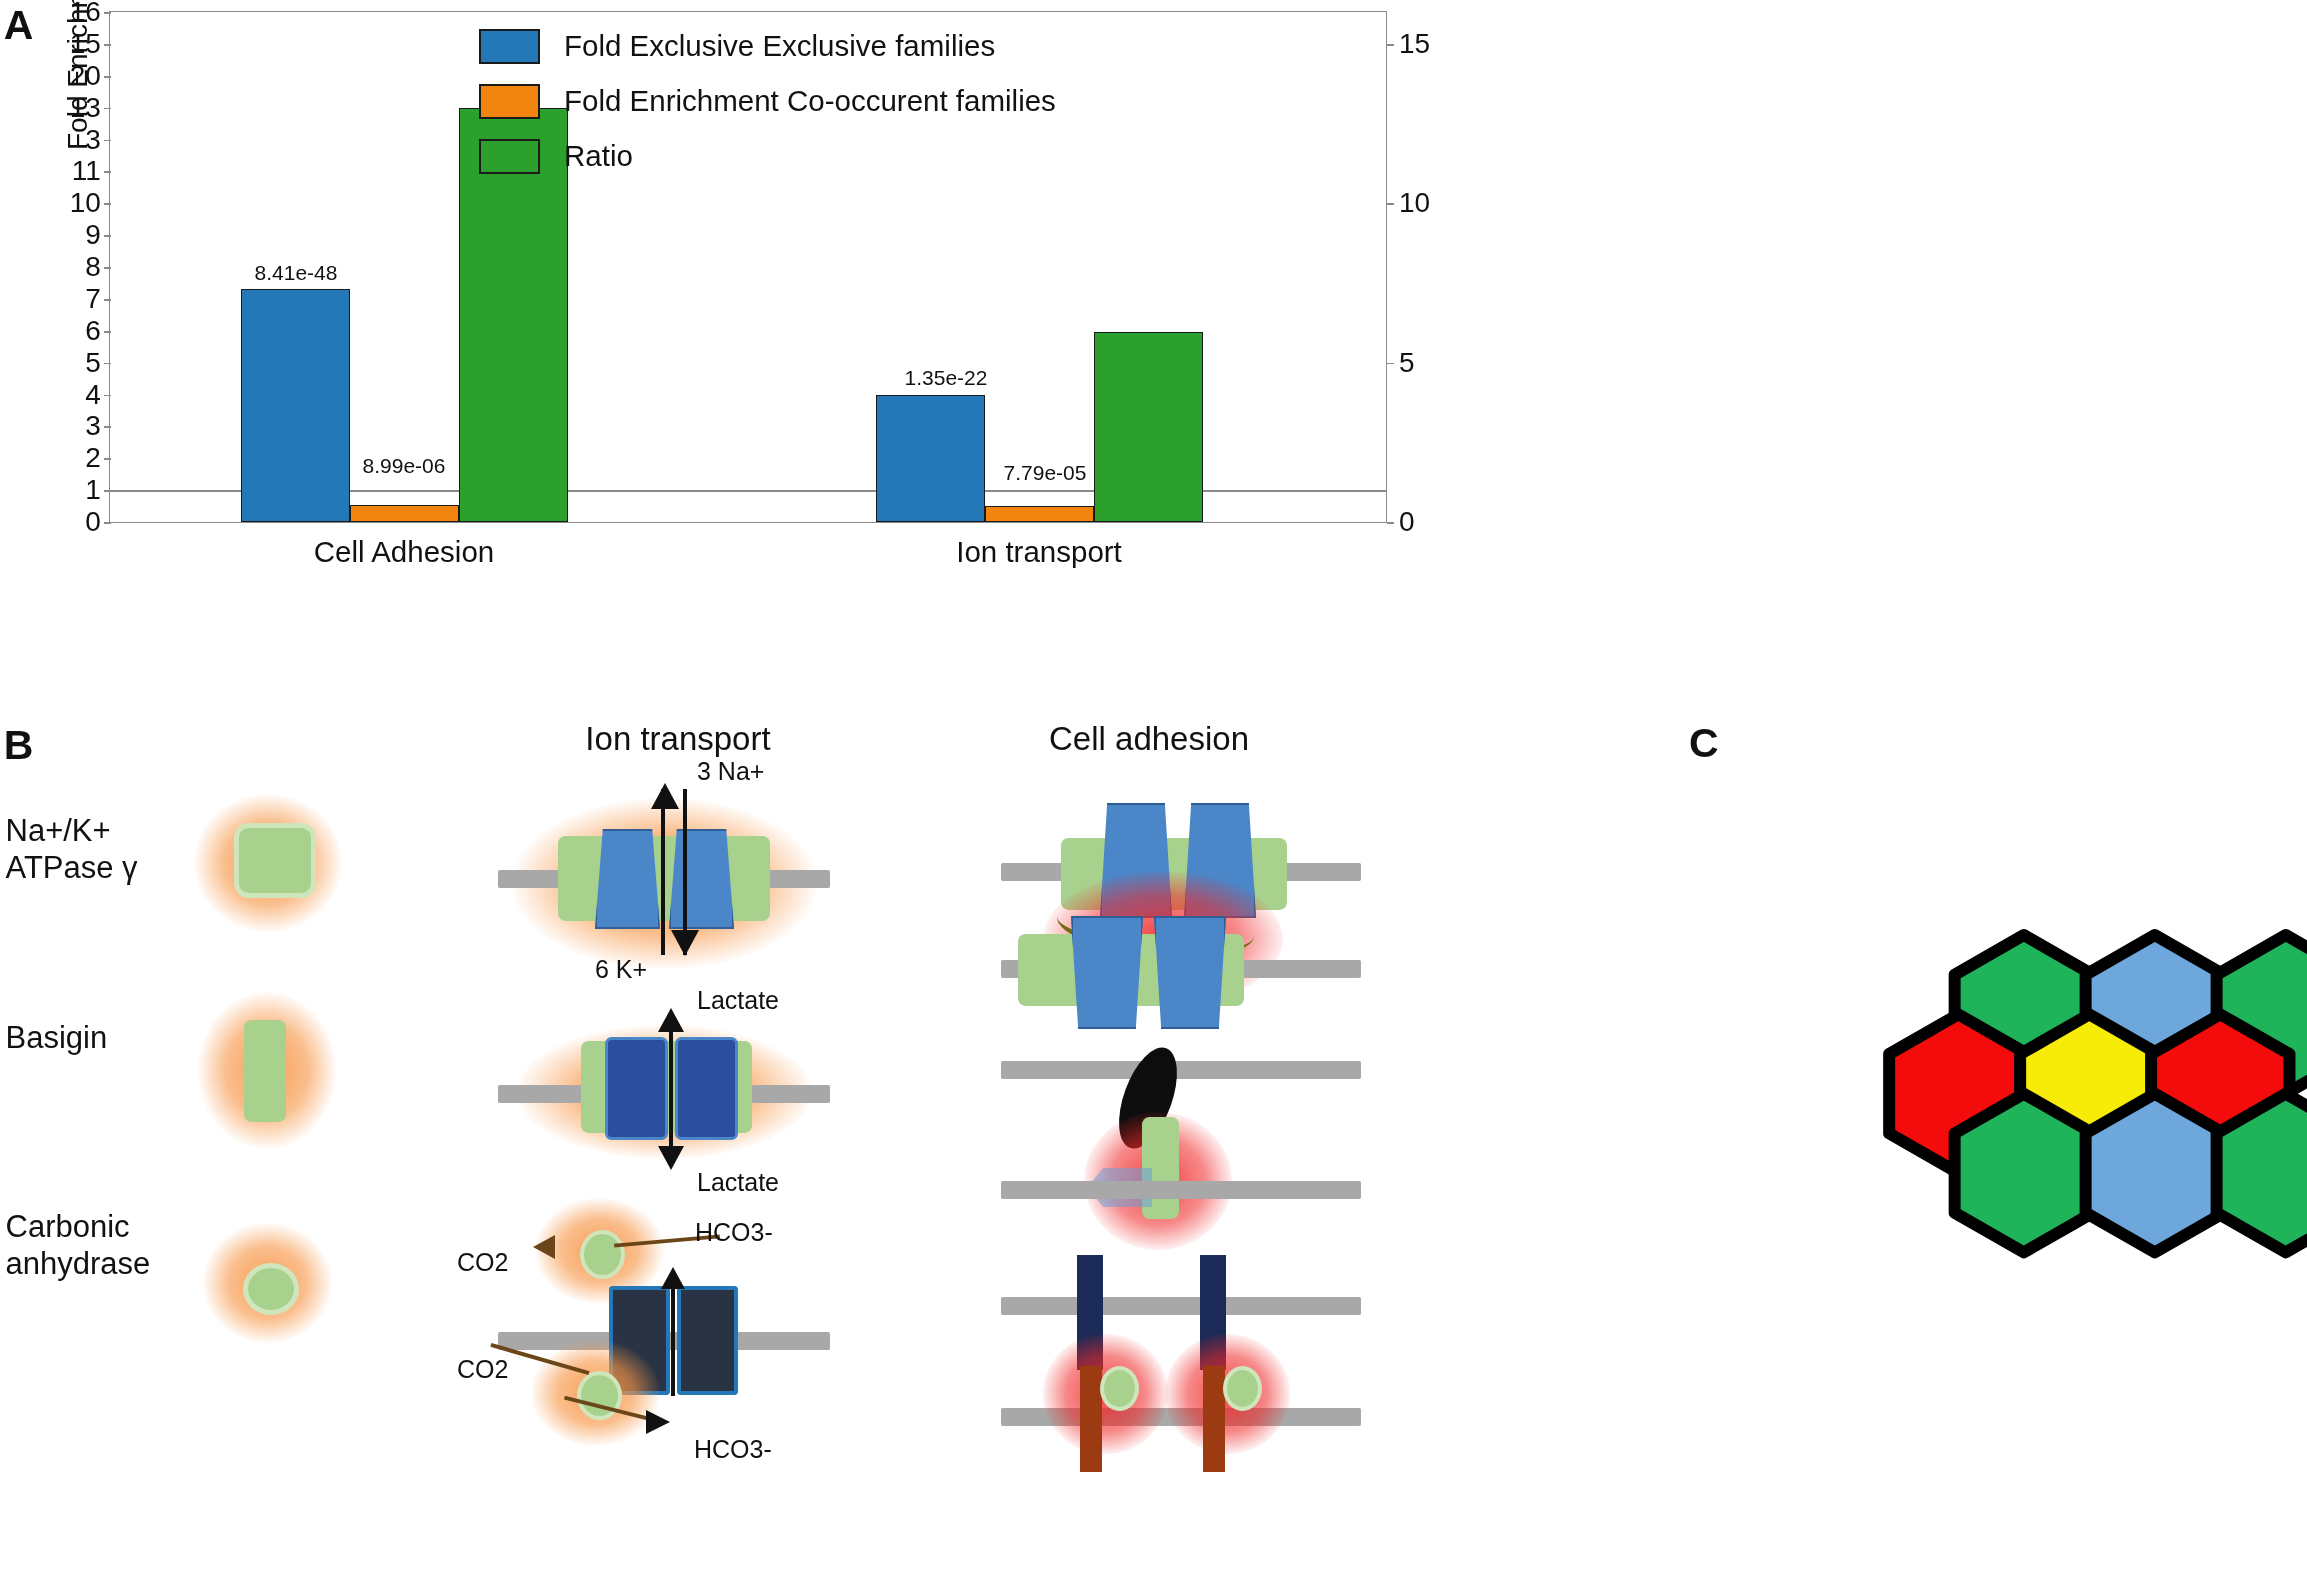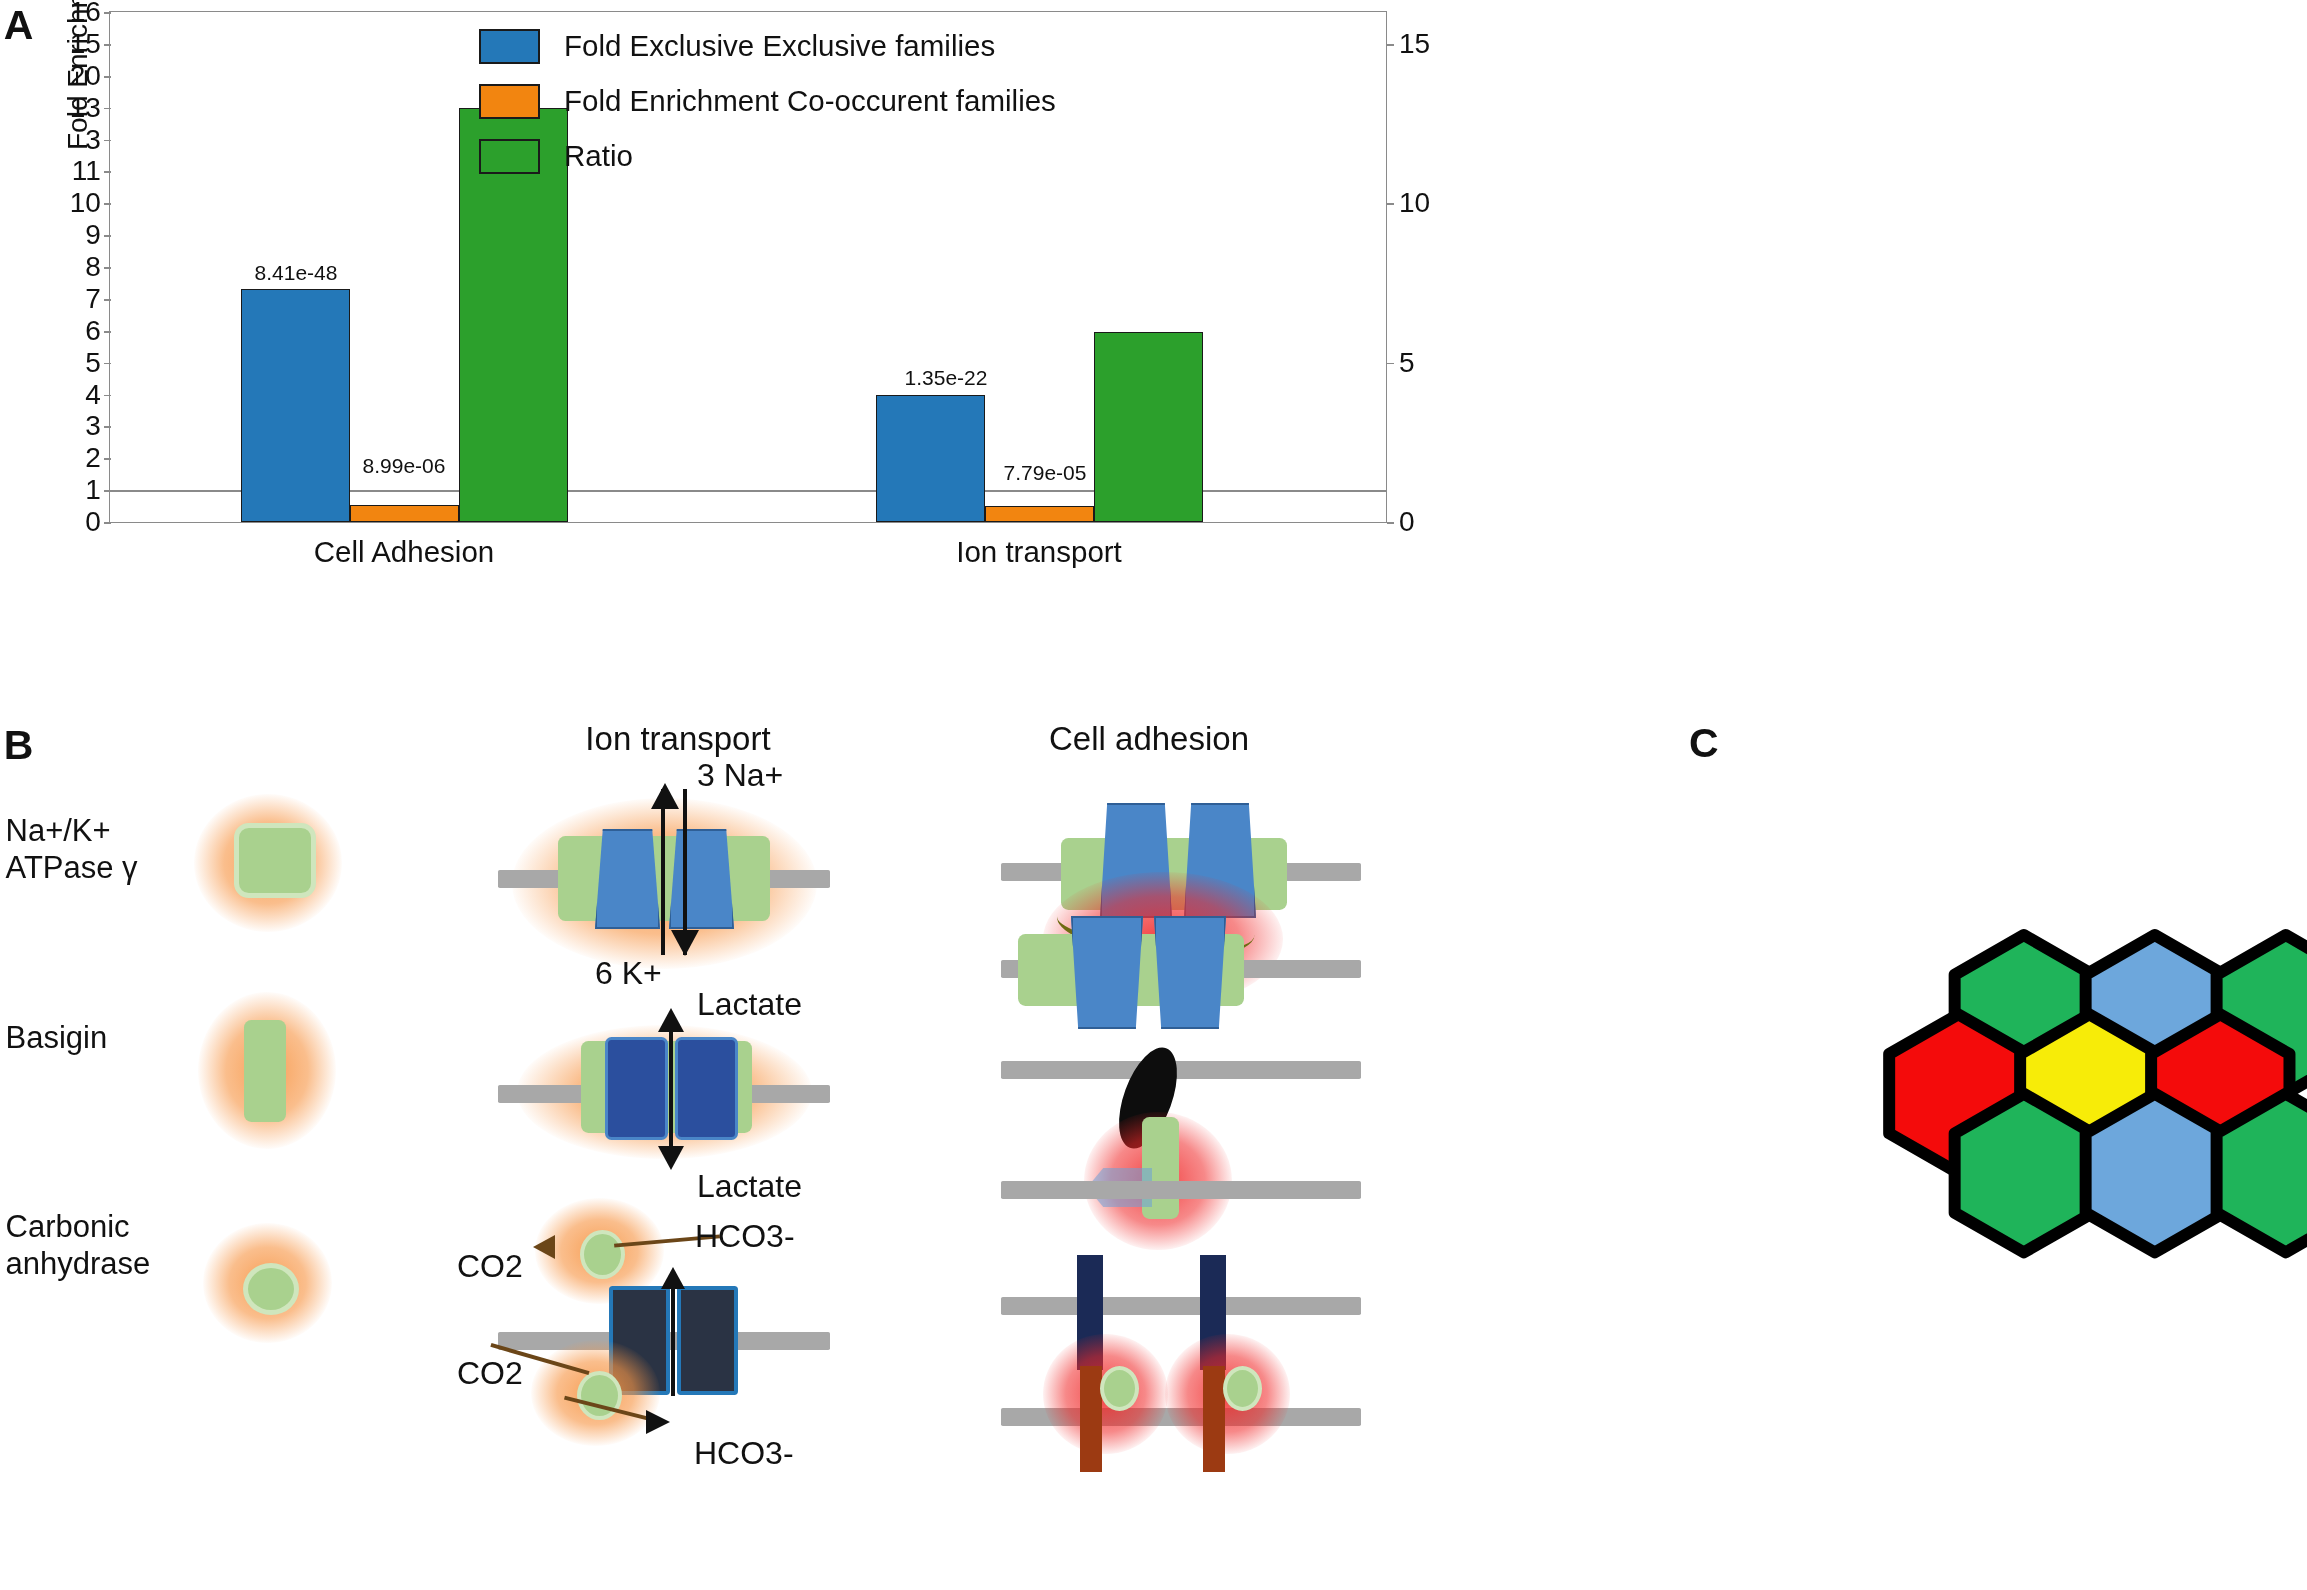--- a/index.html
+++ b/index.html
@@ -133,21 +133,21 @@
   }
   .b-row-label {
     position: absolute;
     font-size: 31px;
     color: #111;
     line-height: 1.18;
     white-space: pre-line;
   }
   .diag-label {
     position: absolute;
-    font-size: 32px;
+    font-size: 25px;
     color: #111;
     white-space: nowrap;
   }
   .membrane {
     position: absolute;
     height: 17.5px;
     background: #a8a8a8;
     border-radius: 1.8px;
   }
   .glow-orange {

